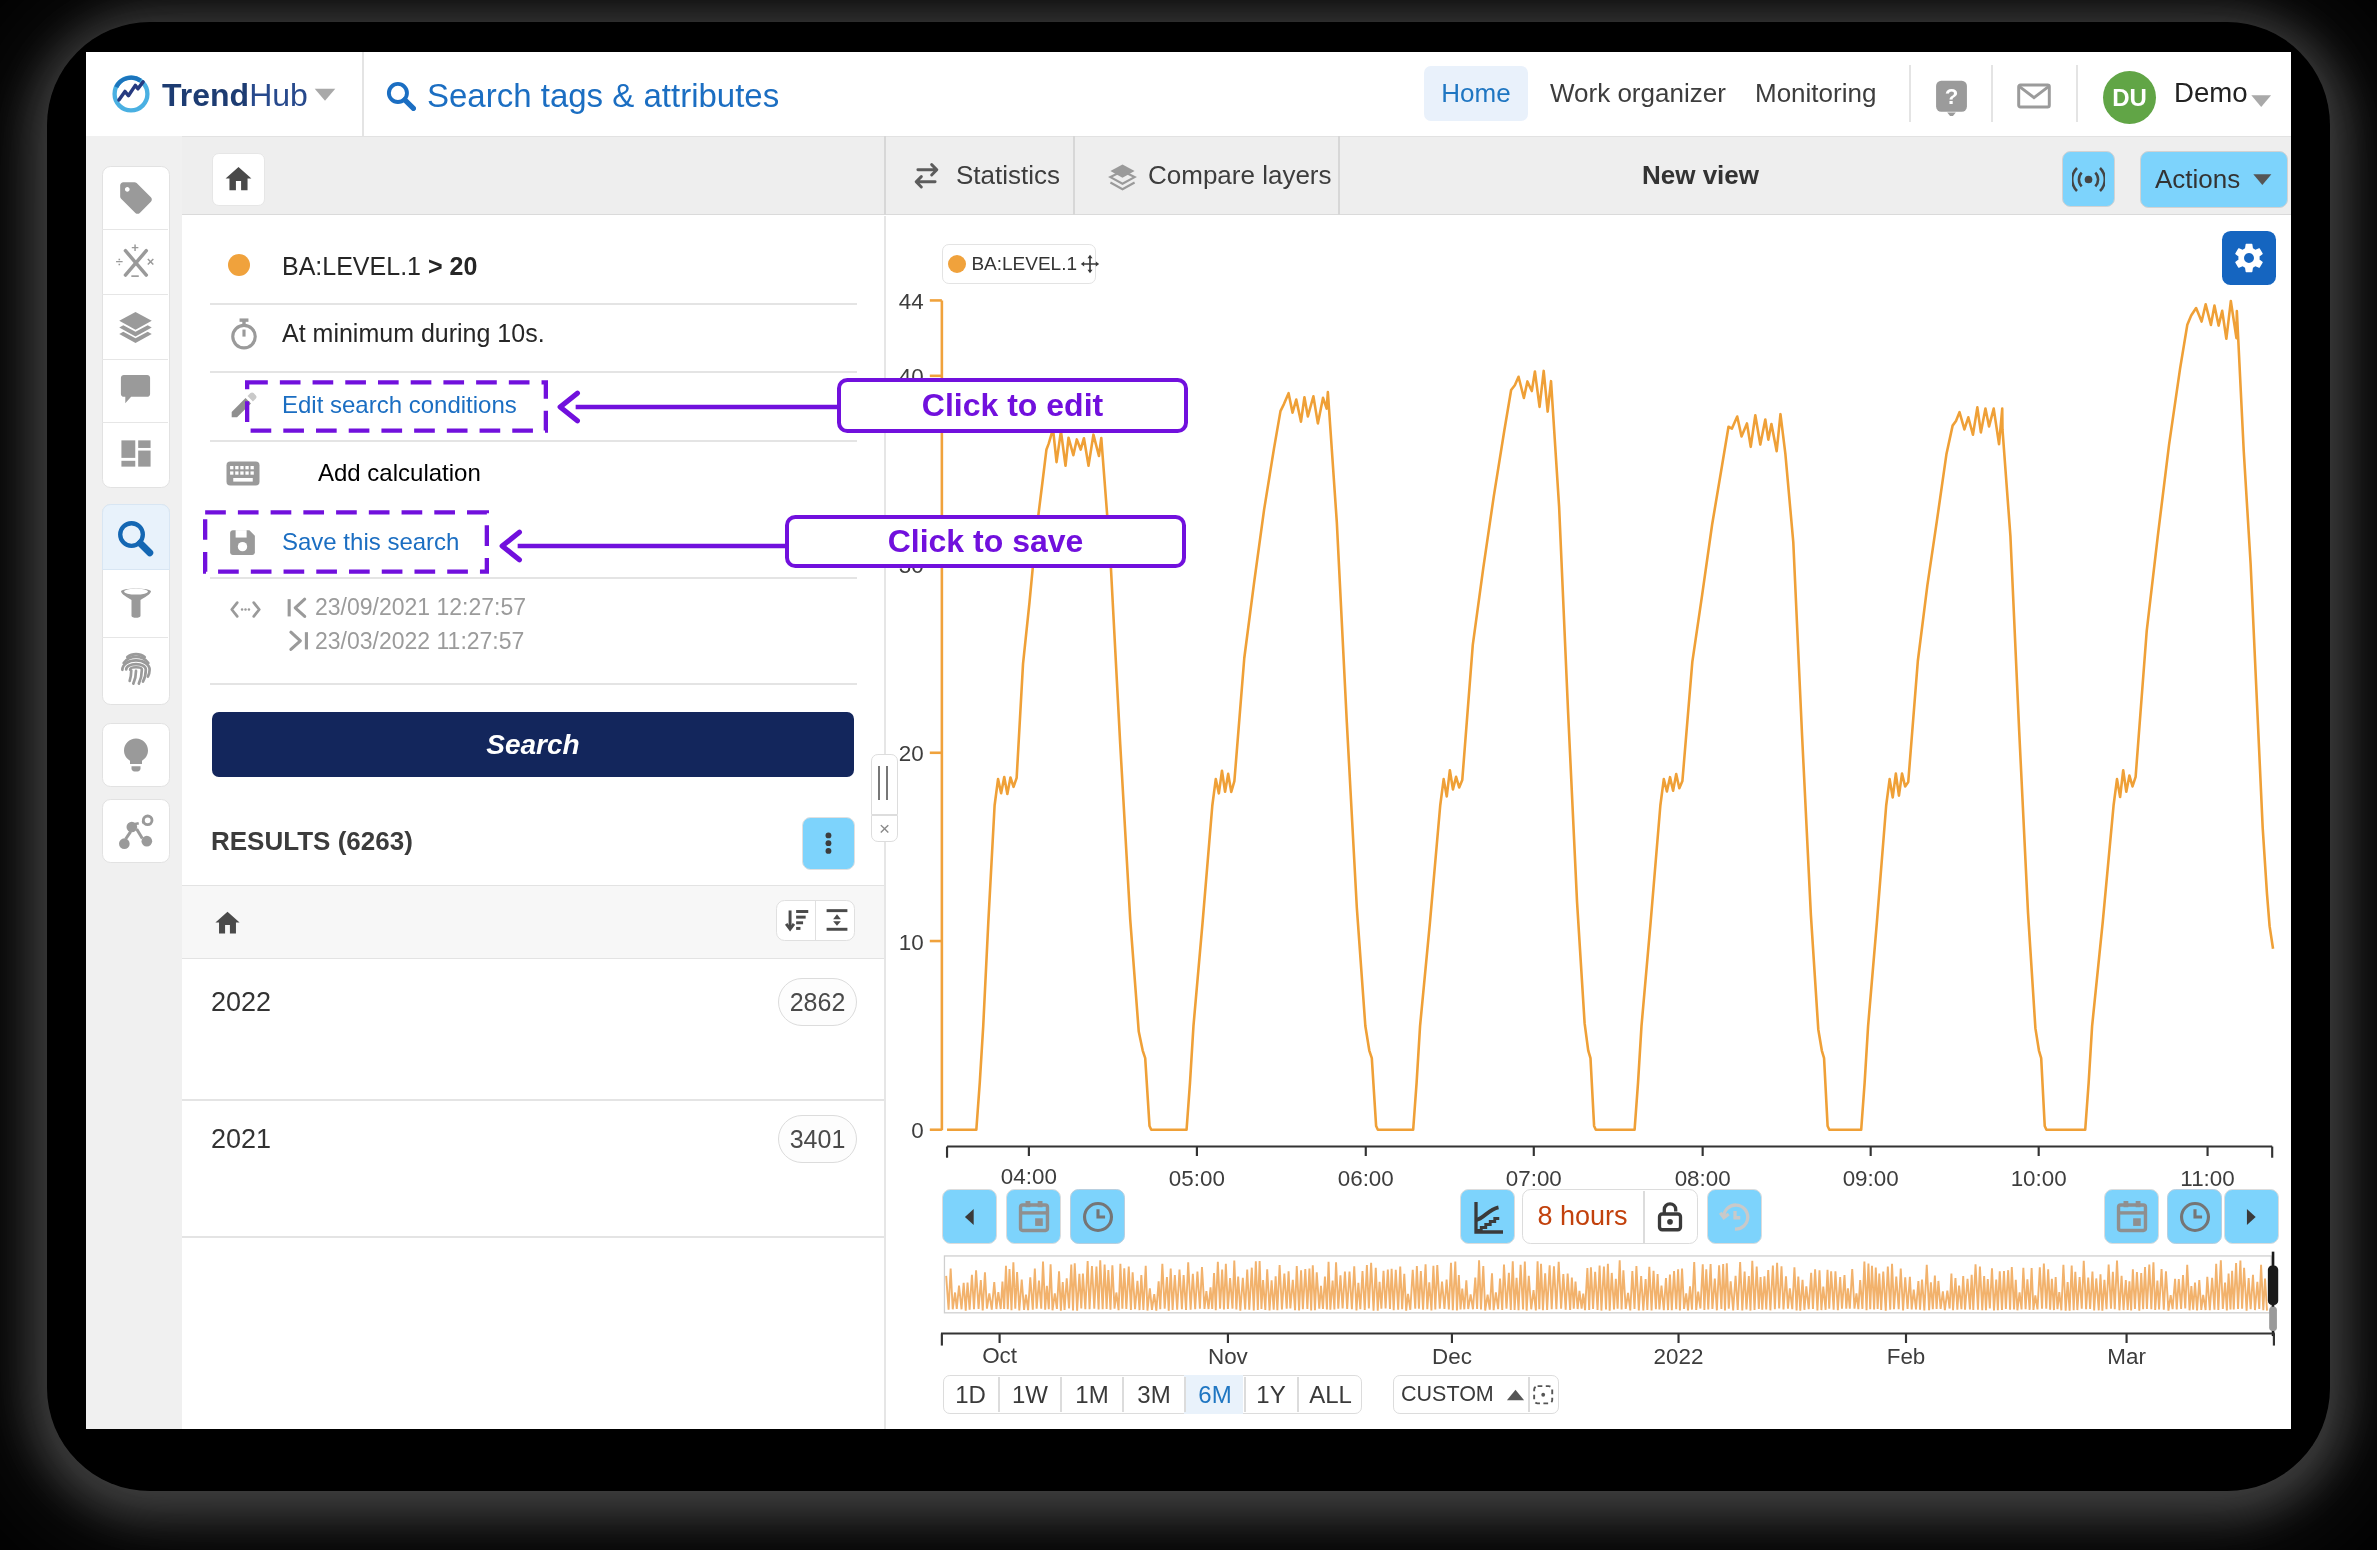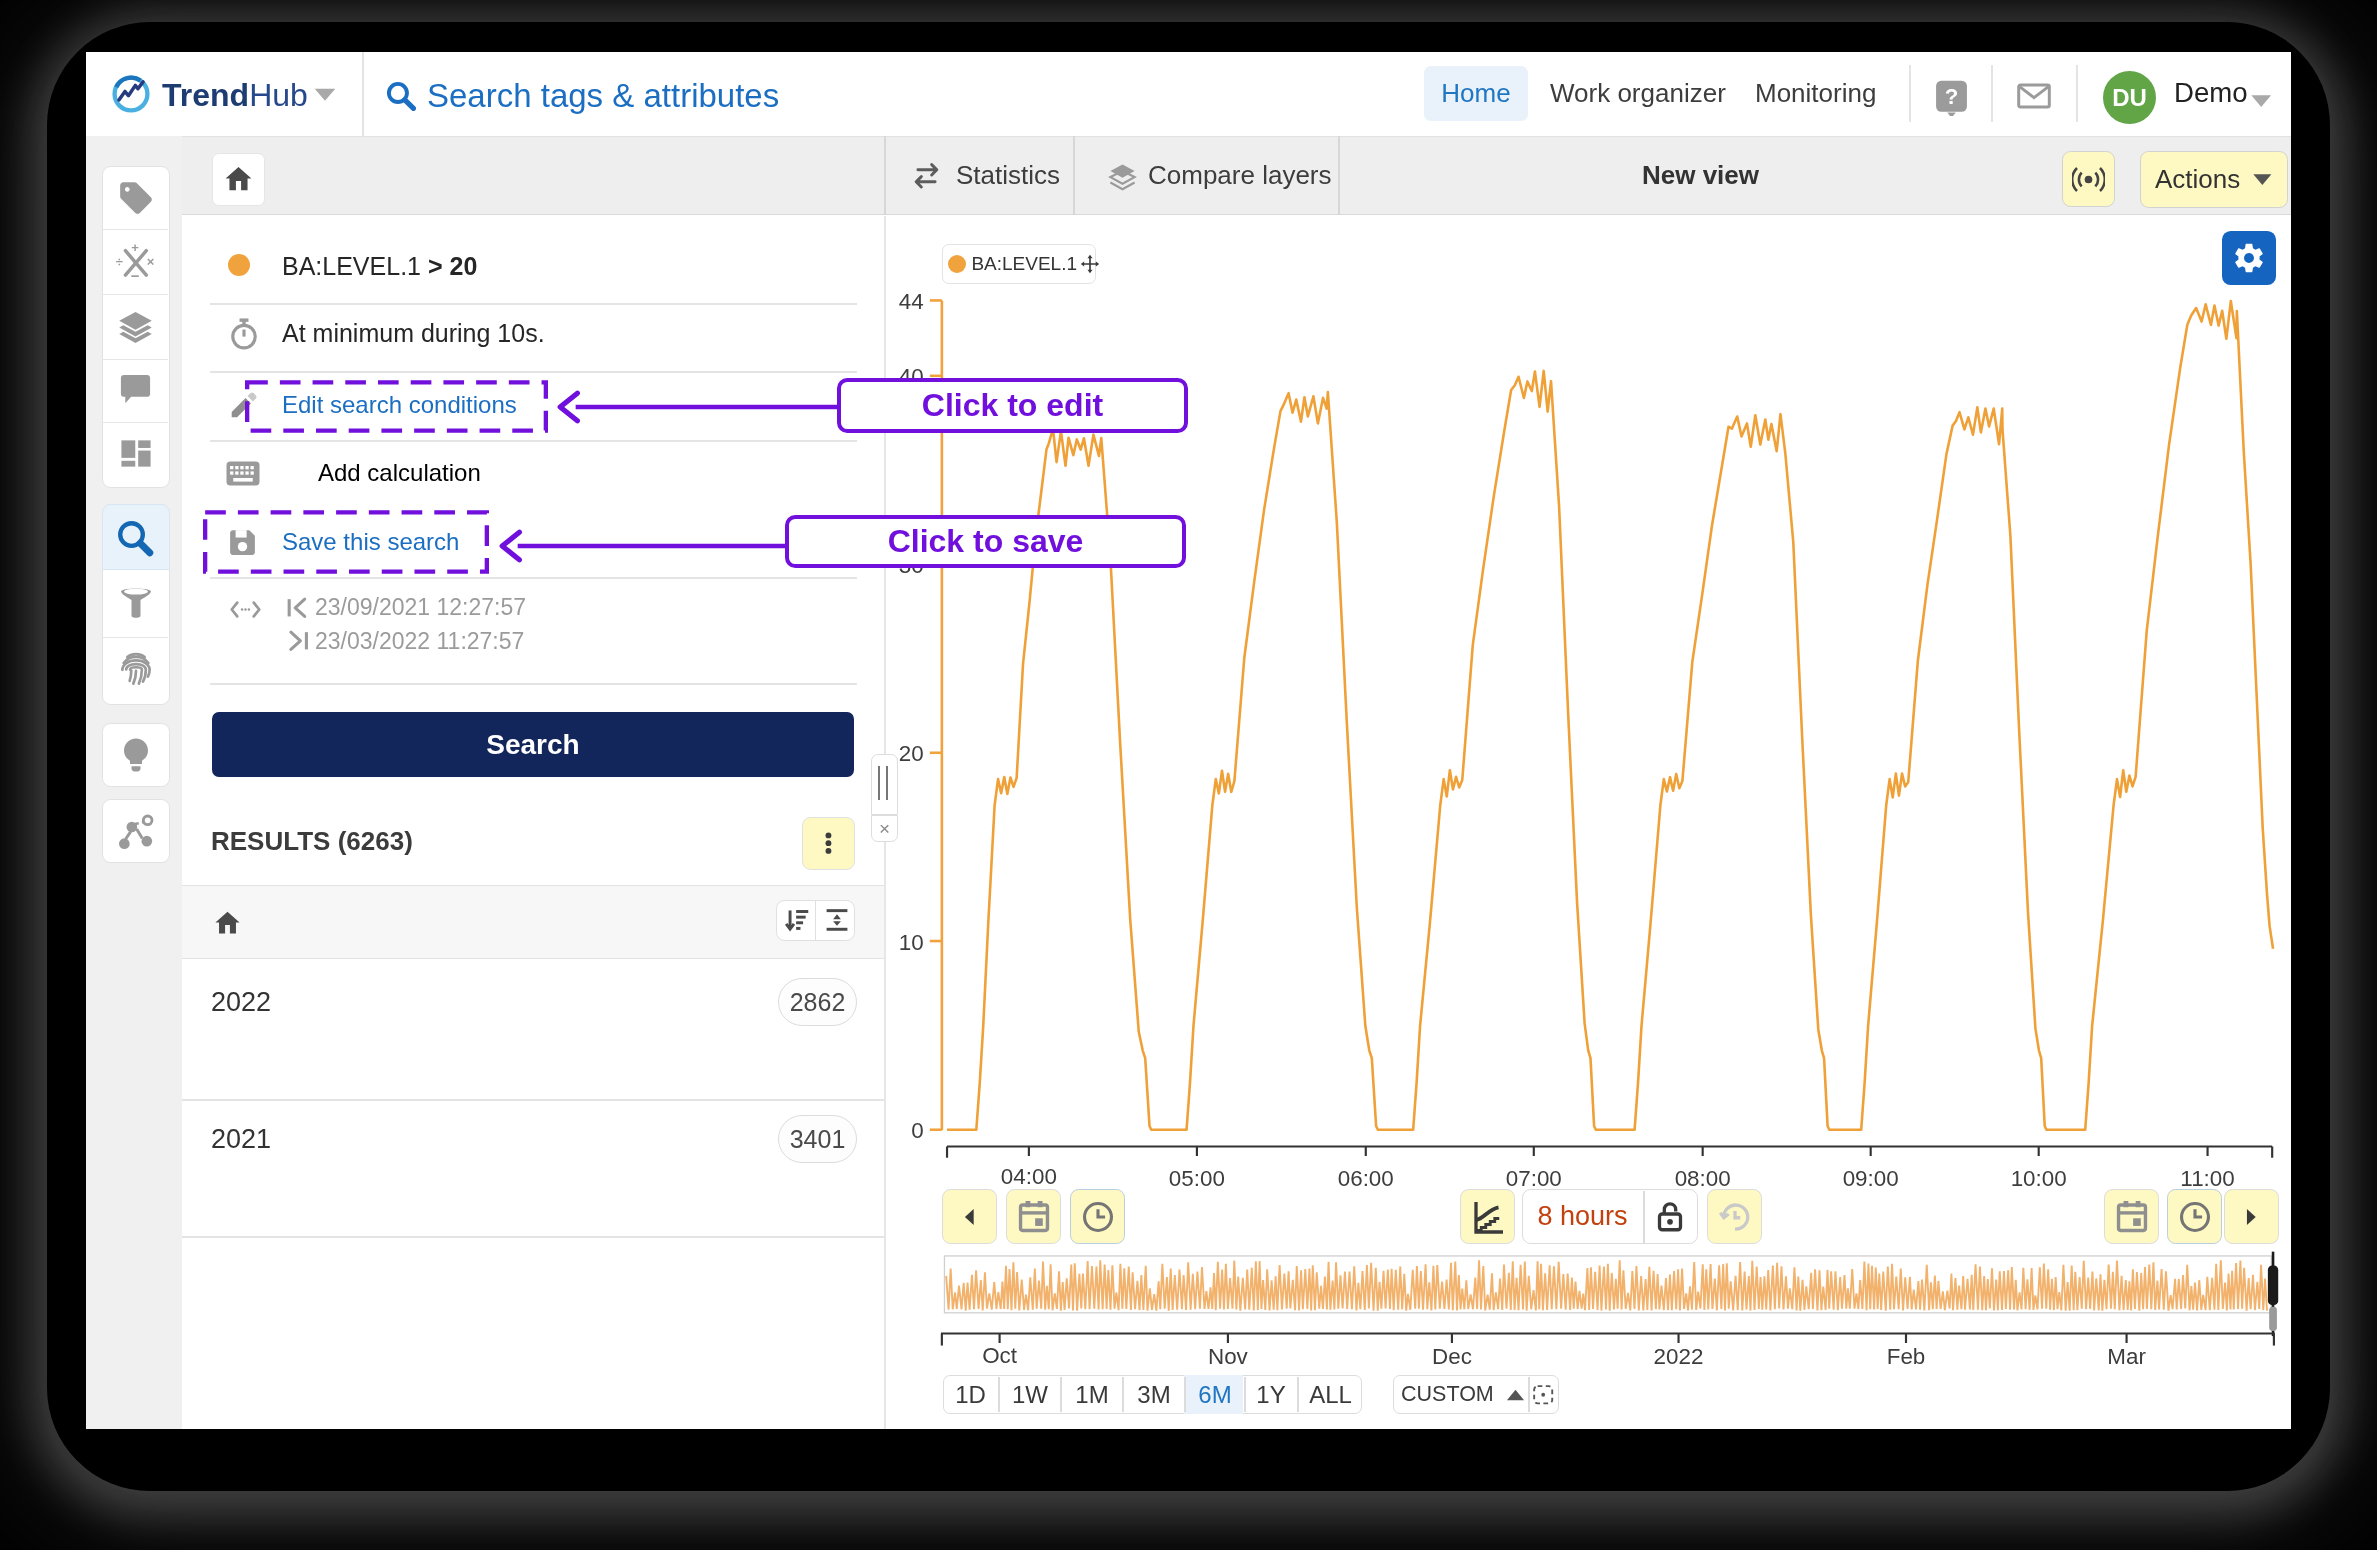--- a/index.html
+++ b/index.html
@@ -3,21 +3,21 @@
 <style>
   html,body{margin:0;padding:0;background:#000;}
   #page{position:relative;width:2377px;height:1551px;background:#000;overflow:hidden;
         font-family:"Liberation Sans",sans-serif;}
   #glow{position:absolute;left:47px;top:21.5px;width:2283px;height:1469px;border-radius:103px;
         box-shadow:0 8.6px 43px 17px rgba(255,255,255,0.20), 0 12px 112px 52px rgba(255,255,255,0.065);}
   #win{position:absolute;left:86px;top:52px;width:2205px;height:1377px;background:#fff;overflow:hidden;}
   .abs{position:absolute;}
   .flex{display:flex;align-items:center;}
   svg{display:block;}
-  .btn{position:absolute;background:#fef9c3;border:1.7px solid #dcdcdc;border-radius:8.6px;
+  .btn{position:absolute;background:#7dd3fc;border:1.7px solid #dcdcdc;border-radius:8.6px;
        display:flex;align-items:center;justify-content:center;box-sizing:border-box;}
 </style></head>
 <body>
 <div id="page">
   <div id="glow"></div>
   <div id="win">
 
     <div class="abs" style="left:0;top:0;width:2205px;height:84px;background:#fff;"></div>
     <svg class="abs" style="left:26px;top:23px;" width="38" height="38" viewBox="0 0 44 44">
       <circle cx="22" cy="22" r="19" fill="none" stroke="#4ab0e2" stroke-width="5"></circle>
@@ -215,21 +215,21 @@
       <line x1="6" y1="6" x2="6" y2="26" stroke="#9a9a9a" stroke-width="3.6"></line>
       <path d="M24 6 L13 16 L24 26" fill="none" stroke="#9a9a9a" stroke-width="3.6" stroke-linecap="round" stroke-linejoin="round"></path>
     </svg>
     <div class="abs flex" style="left:229px;top:531px;height:48px;font-size:23px;color:#9b9b9b;">23/09/2021 12:27:57</div>
     <svg class="abs" style="left:198px;top:575px;" width="27.6" height="27.6" viewBox="0 0 32 32">
       <line x1="26" y1="6" x2="26" y2="26" stroke="#9a9a9a" stroke-width="3.6"></line>
       <path d="M8 6 L19 16 L8 26" fill="none" stroke="#9a9a9a" stroke-width="3.6" stroke-linecap="round" stroke-linejoin="round"></path>
     </svg>
     <div class="abs flex" style="left:229px;top:565px;height:48px;font-size:23px;color:#9b9b9b;">23/03/2022 11:27:57</div>
     <div class="abs" style="left:124px;top:631px;width:647px;height:1.7px;background:#e4e4e4;"></div>
-    <div class="abs flex" style="left:126px;top:660px;width:642px;height:65px;background:#13265c;border-radius:6.9px;justify-content:center;color:#fff;font-size:28px;font-weight:bold;">Search</div>
+    <div class="abs flex" style="left:126px;top:660px;width:642px;height:65px;background:#13265c;border-radius:6.9px;justify-content:center;color:#fff;font-size:28px;font-weight:bold;font-style:italic;">Search</div>
     <div class="abs flex" style="left:125px;top:763px;height:52px;font-size:26px;font-weight:bold;color:#3c3c3c;">RESULTS (6263)</div>
     <div class="btn" style="left:716px;top:765px;width:53px;height:53px;border-color:#e0e0e0;">
       <svg width="6.9" height="22.4" viewBox="0 0 8 26">
           <circle cx="4" cy="4" r="3.4" fill="#3c3c3c"></circle>
           <circle cx="4" cy="13" r="3.4" fill="#3c3c3c"></circle>
           <circle cx="4" cy="22" r="3.4" fill="#3c3c3c"></circle>
         </svg>
     </div>
     <div class="abs" style="left:96px;top:833px;width:703px;height:74px;background:#f7f7f7;border-top:0.9px solid #e3e3e3;border-bottom:0.9px solid #e3e3e3;box-sizing:border-box;"></div>
     <svg class="abs" style="left:127px;top:856px;" width="29" height="29" viewBox="0 0 24 24">

